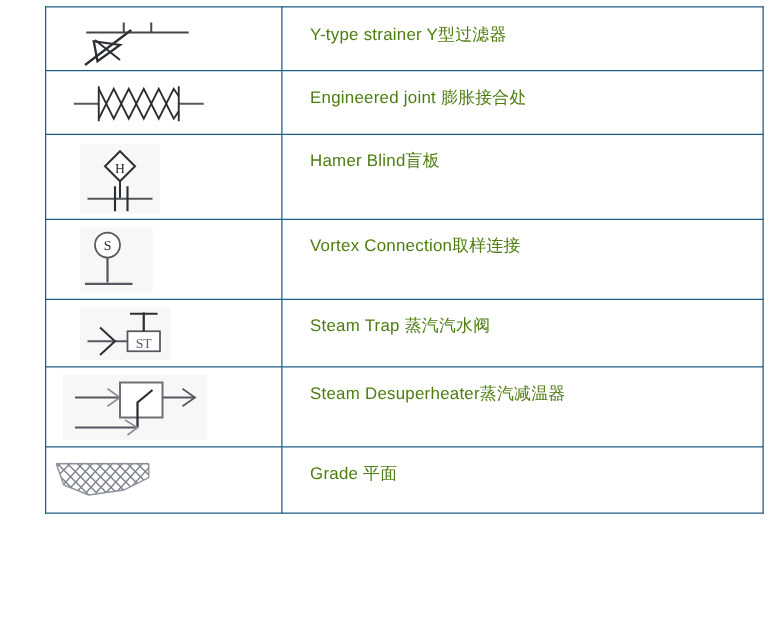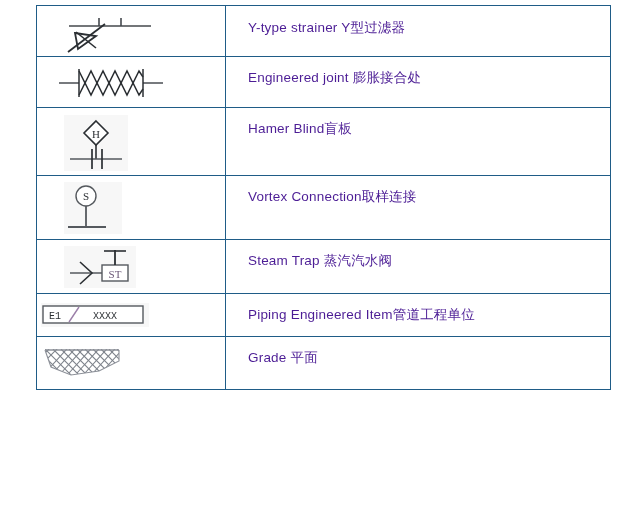--- a/index.html
+++ b/index.html
@@ -42,21 +42,21 @@
     box-sizing: border-box;
     height: 100%;
   }
   .sym-box {
     background: #f7f7f7;
     display: inline-block;
     line-height: 0;
   }
   .sym-box.plain { background: transparent; }
   .label {
-    color: #4c1d95;
+    color: #4d7c0f;
     font-size: 13.5px;
     line-height: 1.35;
     padding: 12px 0 0 22px;
     letter-spacing: 0.2px;
     white-space: nowrap;
   }
   .r0 .label { padding-top: 13px; }
   svg { display: block; }
 </style>
 </head>
@@ -156,38 +156,42 @@
               <text x="51" y="32" font-family="Liberation Serif, serif" font-size="11" fill="#6b5878" text-anchor="middle">ST</text>
             </svg>
           </div>
         </div>
       </td>
       <td class="txt-cell">
         <div class="label">Steam Trap  蒸汽汽水阀</div>
       </td>
     </tr>
 
-    <tr>
-      <td class="sym-cell" style="height:42px">
-        <div class="sym-wrap" style="padding-left:4px;padding-top:9px">
-          <div class="sym-box">
-            <svg width="108" height="24" viewBox="0 0 108 24">
-              <rect x="2" y="3" width="100" height="17" fill="#ffffff" stroke="#55595e" stroke-width="1.4"></rect>
-              <text x="8" y="16" font-family="Liberation Mono, monospace" font-size="10" fill="#2b2f33">E1</text>
-              <line x1="28" y1="19" x2="38" y2="4" stroke="#9b7fa8" stroke-width="1.4"></line>
-              <text x="52" y="16" font-family="Liberation Mono, monospace" font-size="10" fill="#2b2f33">XXXX</text>
-            </svg>
-          </div>
-        </div>
-      </td>
-      <td class="txt-cell">
-        <div class="label">Piping Engineered Item管道工程单位</div>
-      </td>
-    </tr>
-
+
+    <tr>
+      <td class="sym-cell" style="height:63px">
+        <div class="sym-wrap" style="padding-left:13px;padding-top:6px">
+          <div class="sym-box">
+            <svg width="116" height="52" viewBox="0 0 116 52">
+              <line x1="10" y1="18" x2="46" y2="18" stroke="#55595e" stroke-width="1.5"></line>
+              <path d="M36,11 L46,18 L36,25" fill="none" stroke="#8c9096" stroke-width="1.3"></path>
+              <rect x="46" y="6" width="34" height="28" fill="#ffffff" stroke="#6d7176" stroke-width="1.6"></rect>
+              <line x1="80" y1="18" x2="106" y2="18" stroke="#55595e" stroke-width="1.5"></line>
+              <path d="M96,11 L106,18 L96,25" fill="none" stroke="#55595e" stroke-width="1.4"></path>
+              <path d="M72,12 L60,22 L60,42" fill="none" stroke="#2b2f33" stroke-width="1.8"></path>
+              <line x1="10" y1="42" x2="60" y2="42" stroke="#55595e" stroke-width="1.5"></line>
+              <path d="M50,36 L60,42 L52,48" fill="none" stroke="#8c9096" stroke-width="1.3"></path>
+            </svg>
+          </div>
+        </div>
+      </td>
+      <td class="txt-cell">
+        <div class="label">Steam Desuperheater蒸汽减温器</div>
+      </td>
+    </tr>
 
 
     <tr>
       <td class="sym-cell" style="height:52px">
         <div class="sym-wrap" style="padding-left:4px;padding-top:10px">
           <div class="sym-box plain">
             <svg width="88" height="38" viewBox="0 0 88 38">
               <defs>
                 <clipPath id="gradeClip">
                   <path d="M4,2 L78,2 L78,14 L58,24 L30,28 L10,20 Z"></path>

